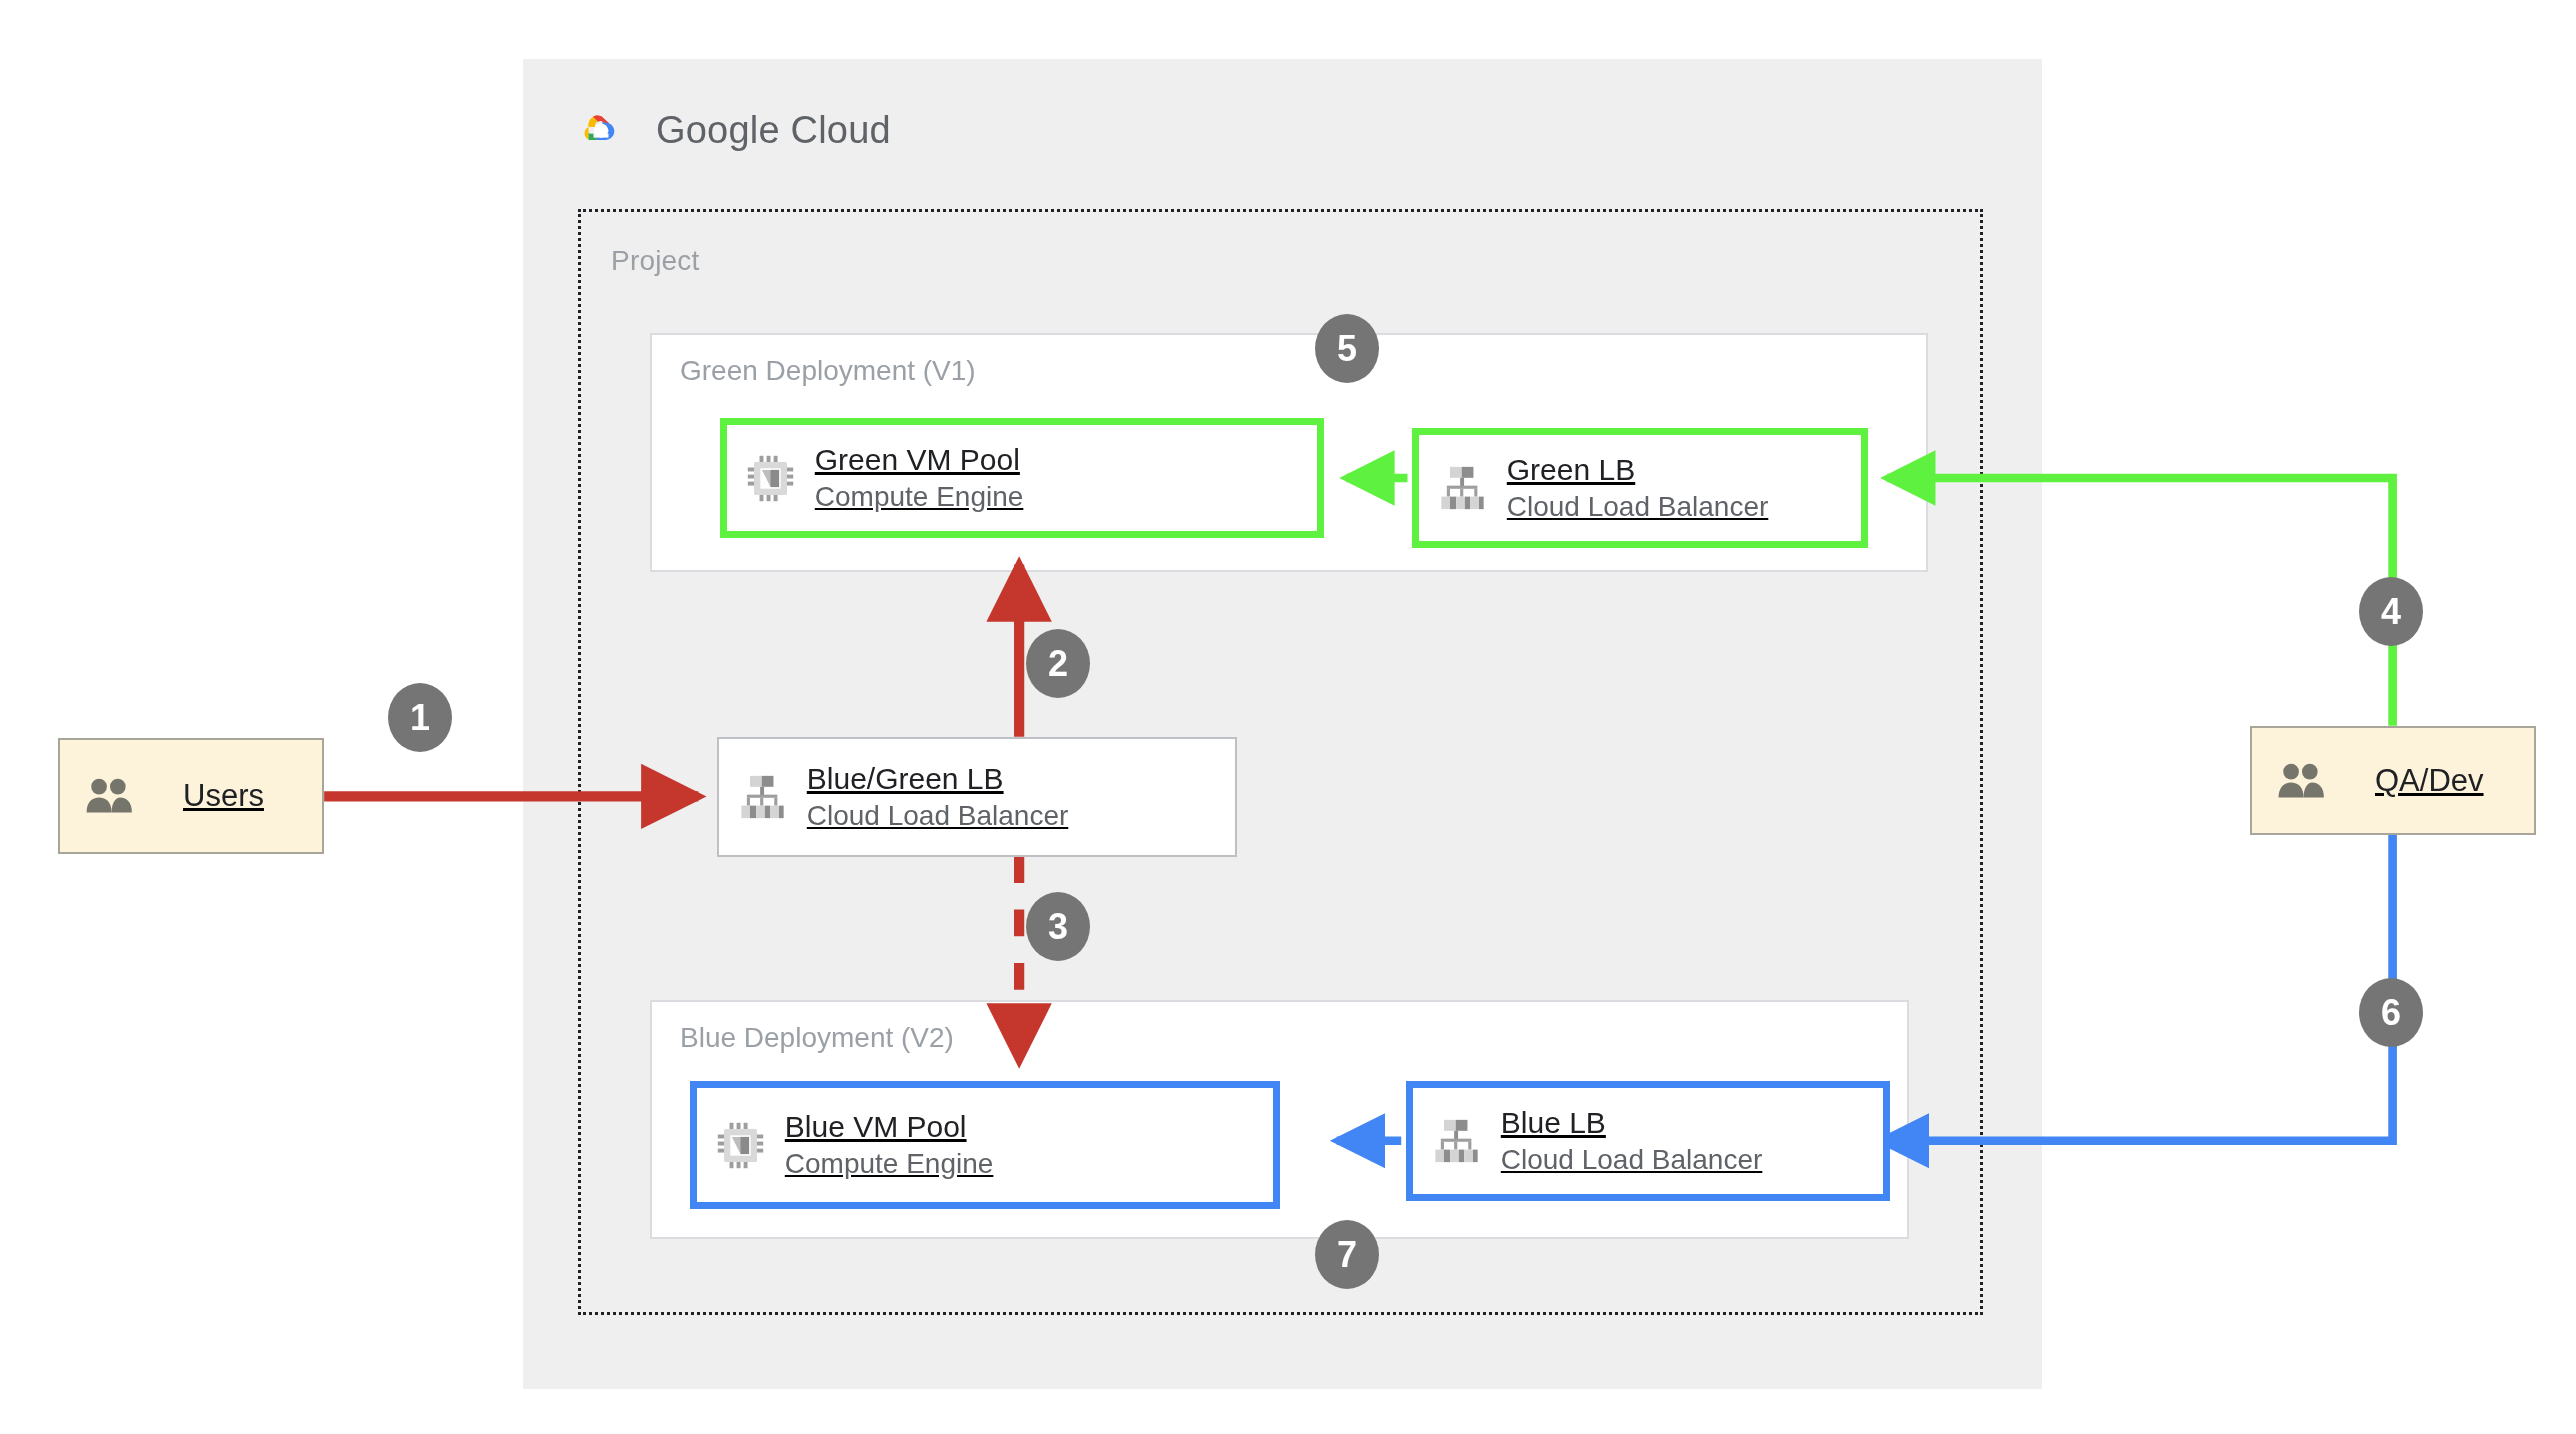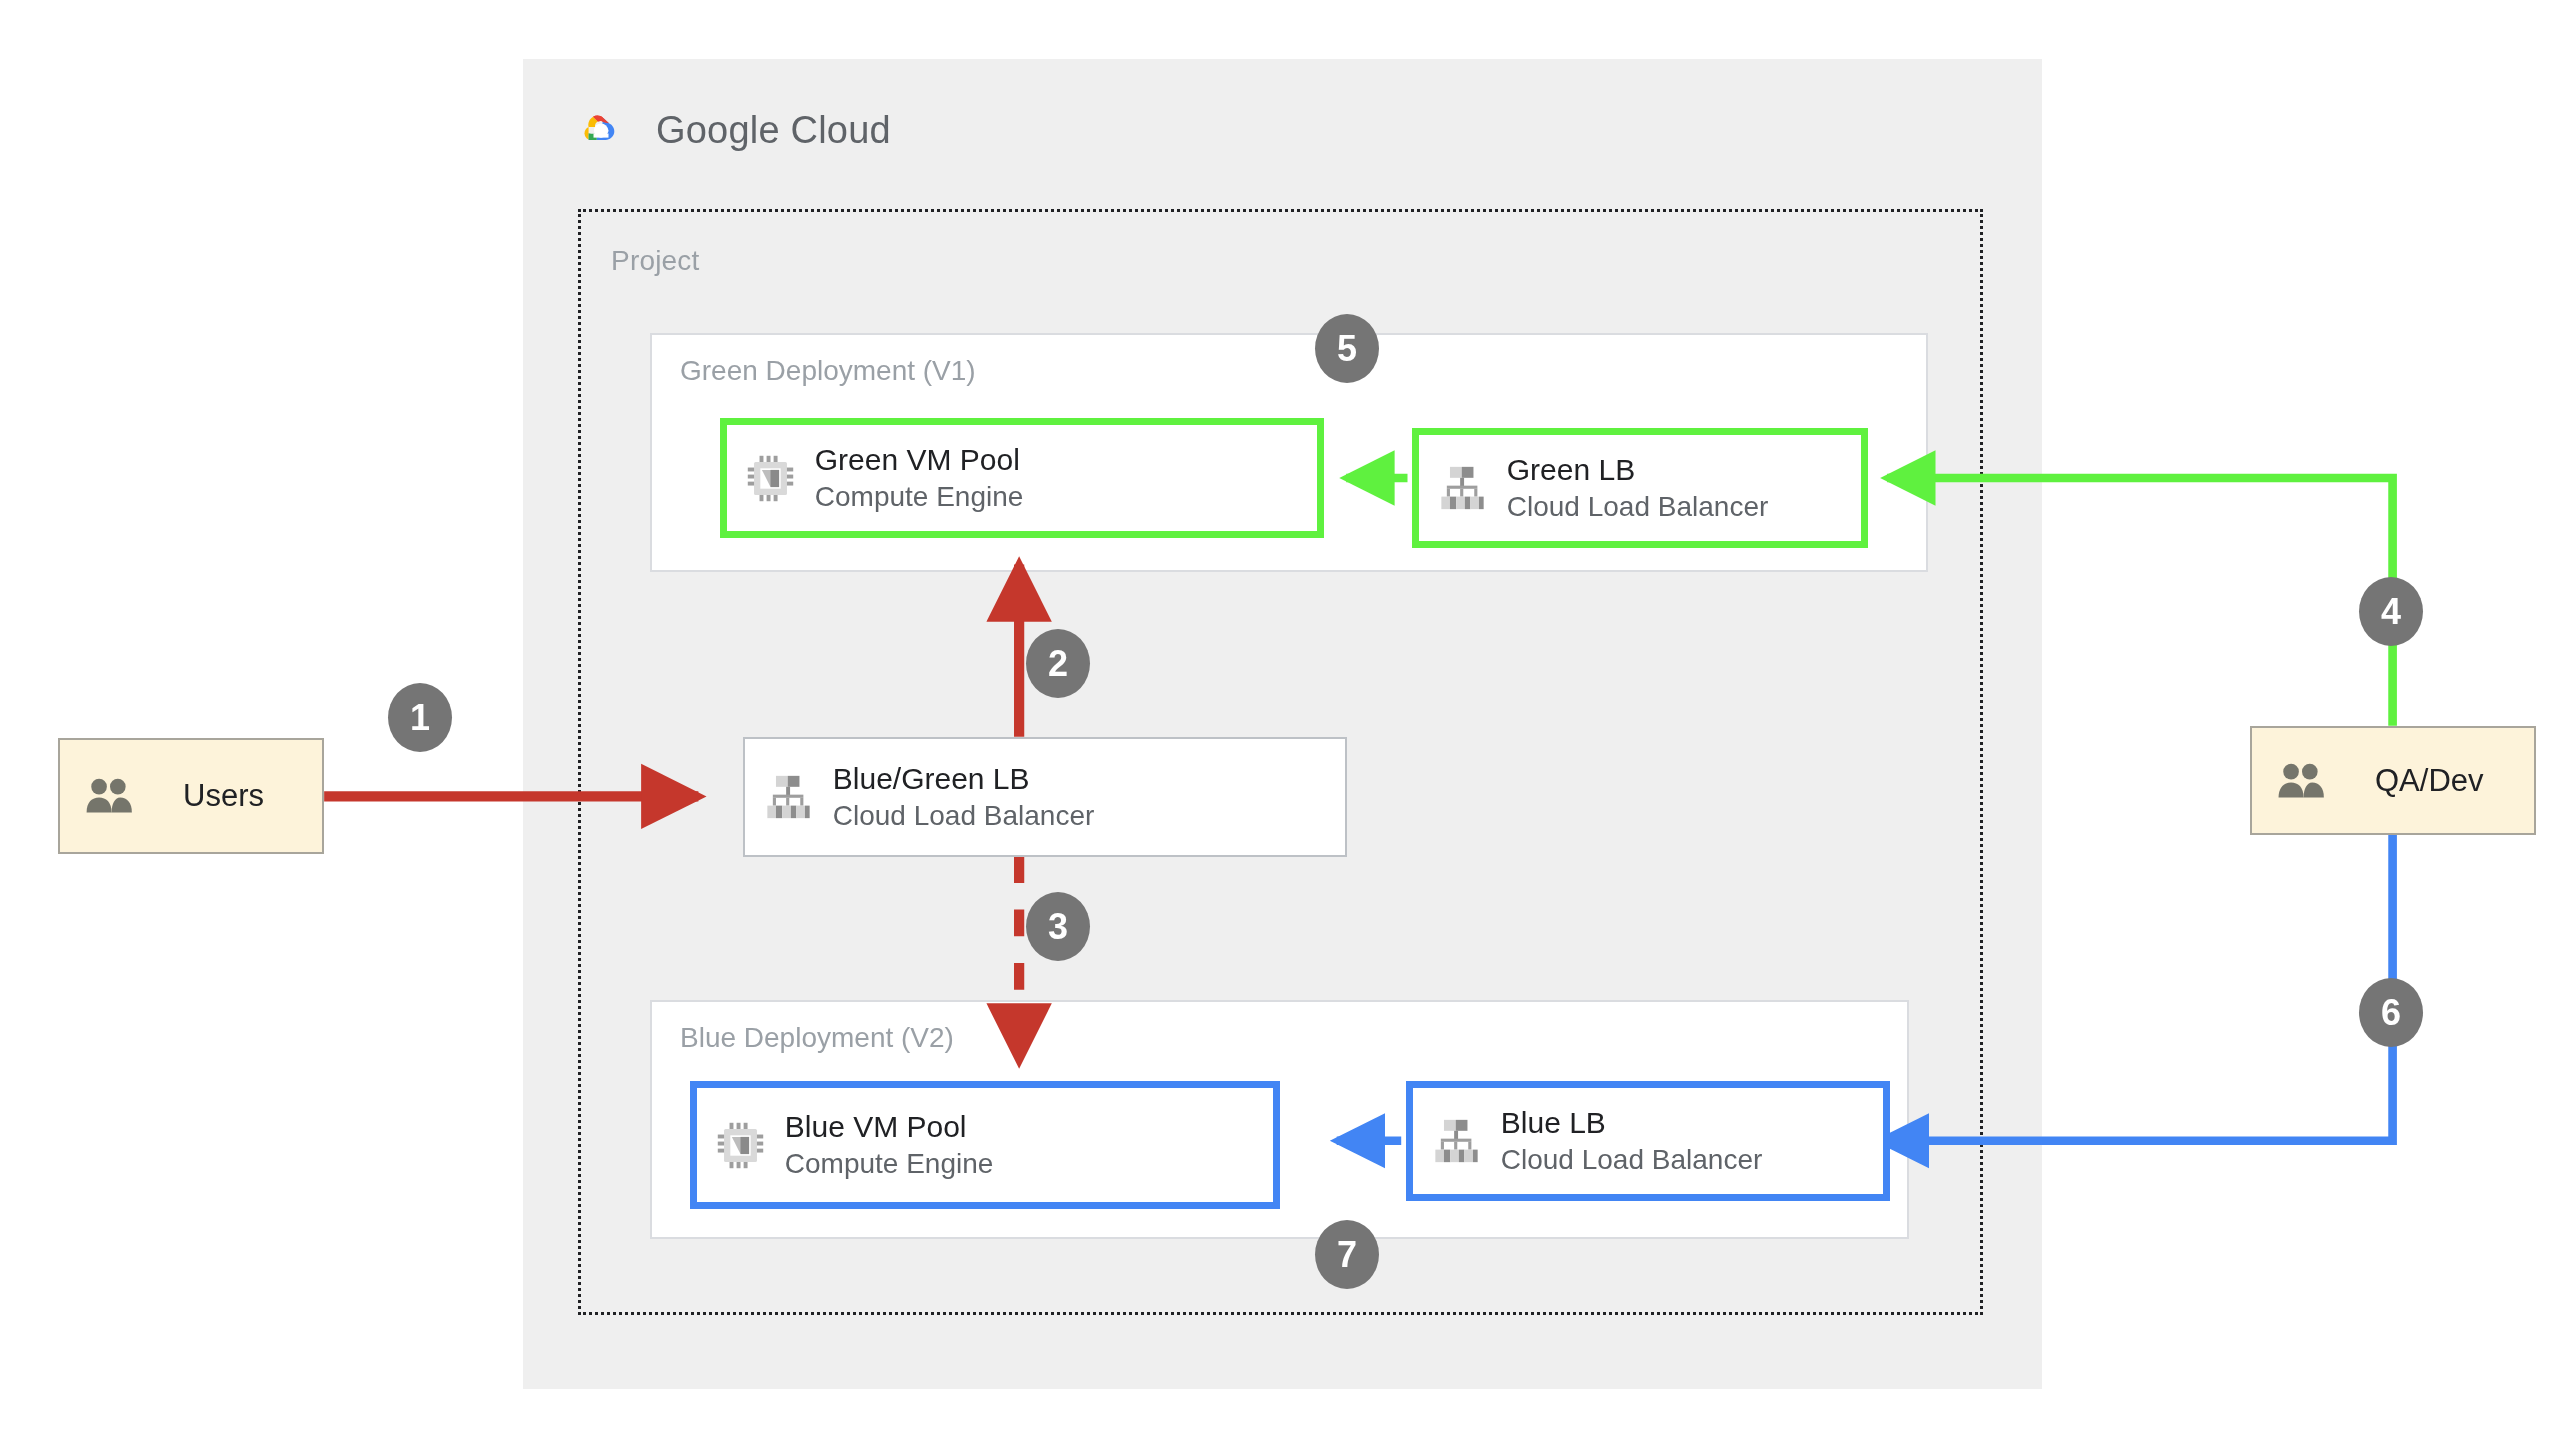--- a/index.html
+++ b/index.html
@@ -67,20 +67,21 @@
   #gc-logo .wordmark .light { color: #5f6368; }
 
   
   .node {
     background: #ffffff;
     box-sizing: border-box;
     display: flex;
     align-items: center;
     padding-left: 20.4px;
     gap: 20.4px;
+    text-decoration: underline;
   }
   .node .labels { display: flex; flex-direction: column; gap: 3.1px; }
   .node .title {
     font-size: 30px;
     color: #202124;
     white-space: nowrap;
     line-height: 1.15;
   }
   .node .subtitle {
     font-size: 28px;
@@ -94,21 +95,21 @@
   .node.actor {
     background: #fdf3da;
     border: 2.4px solid #a8a59b;
     padding-left: 25px;
     gap: 48px;
   }
   .node.actor .title { font-size: 31px; }
 
   #green-vm-pool { left: 720px; top: 418px;  width: 604px; height: 120px; }
   #green-lb      { left: 1412px; top: 428px; width: 456px; height: 120px; }
-  #bluegreen-lb  { left: 717px; top: 737px;  width: 604px; height: 120px; margin-left: 26px; }
+  #bluegreen-lb  { left: 717px; top: 737px;  width: 520px; height: 120px; }
   #blue-vm-pool  { left: 690px; top: 1081px; width: 590px; height: 128px; }
   #blue-lb       { left: 1406px; top: 1081px; width: 484px; height: 120px; }
   #users-actor   { left: 58px;  top: 738px;  width: 266px; height: 116px; }
   #qadev-actor   { left: 2250px; top: 726px; width: 286px; height: 109px; }
 
   
   .icon-svg { display: block; }
 
   
   #connectors {

